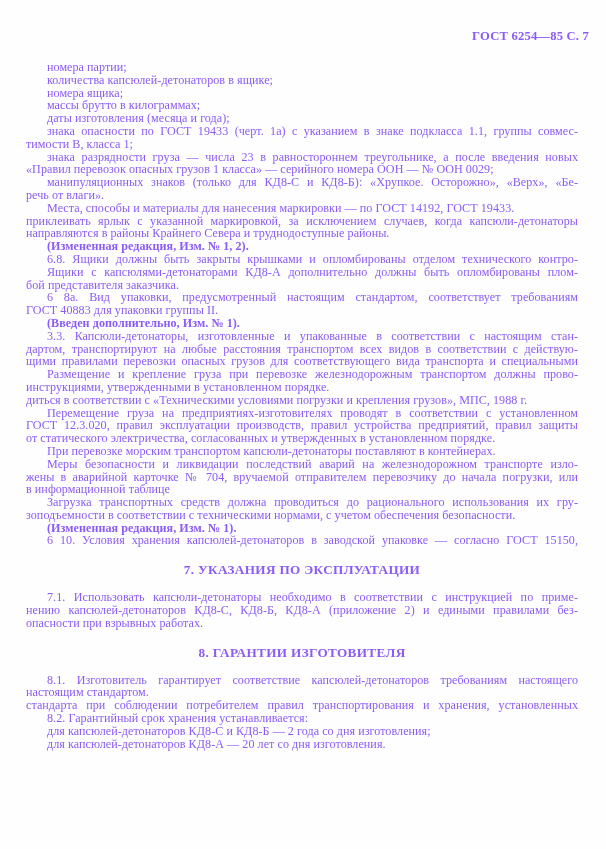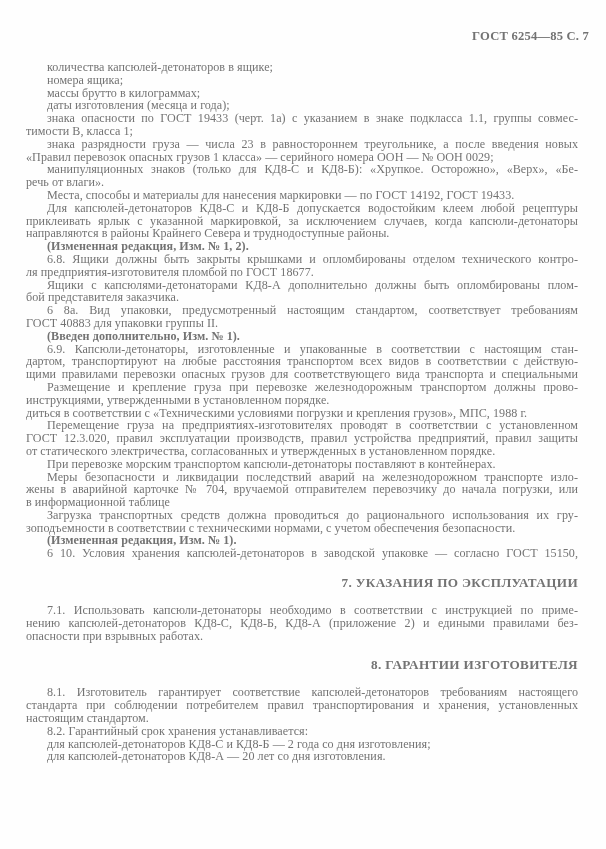--- a/index.html
+++ b/index.html
@@ -1,20 +1,20 @@
 <!DOCTYPE html>
 <html><head>
 <meta charset="utf-8">
 <style>
   html,body{margin:0;padding:0;background:#ffffff;}
   .page{
     position:relative;
     width:606px;height:849px;
     background:#fefefe;
-    color:#737373;
+    color:#8b5cf6;
     font-family:"Liberation Serif","DejaVu Serif",serif;
     overflow:hidden;
     box-sizing:border-box;
   }
   .page-header{
     padding:29px 17px 0 0;
     text-align:right;
     font-weight:bold;
     font-size:12.6px;
     letter-spacing:.2px;
@@ -25,57 +25,56 @@
   .ln{
     font-size:12.1px;
     line-height:12.8px;
     white-space:normal;
     letter-spacing:.05px;
   }
   .ind{padding-left:21px;}
   .jst{text-align:justify;text-align-last:justify;}
   .bold{font-weight:bold;}
   .heading{
-    text-align:right;
+    text-align:center;
     font-weight:bold;
     font-size:13.2px;
     line-height:14px;
     letter-spacing:.35px;
     margin:16px 0 14px 0;
   }
 </style>
 </head>
 <body>
 
 <div class="page">
   <div class="page-header">ГОСТ 6254—85 С. 7</div>
   <div class="doc-content">
+      <div class="ln ind">номера партии;</div>
       <div class="ln ind">количества капсюлей-детонаторов в ящике;</div>
       <div class="ln ind">номера ящика;</div>
       <div class="ln ind">массы брутто в килограммах;</div>
       <div class="ln ind">даты изготовления (месяца и года);</div>
       <div class="ln ind jst">знака опасности по ГОСТ 19433 (черт. 1а) с указанием в знаке подкласса 1.1, группы совмес-</div>
       <div class="ln">тимости В, класса 1;</div>
       <div class="ln ind jst">знака разрядности груза — числа 23 в равностороннем треугольнике, а после введения новых</div>
       <div class="ln">«Правил перевозок опасных грузов 1 класса» — серийного номера ООН — № ООН 0029;</div>
       <div class="ln ind jst">манипуляционных знаков (только для КД8-С и КД8-Б): «Хрупкое. Осторожно», «Верх», «Бе-</div>
       <div class="ln">речь от влаги».</div>
       <div class="ln ind">Места, способы и материалы для нанесения маркировки — по ГОСТ 14192, ГОСТ 19433.</div>
-      <div class="ln ind jst">Для капсюлей-детонаторов КД8-С и КД8-Б допускается водостойким клеем любой рецептуры</div>
       <div class="ln jst">приклеивать ярлык с указанной маркировкой, за исключением случаев, когда капсюли-детонаторы</div>
       <div class="ln">направляются в районы Крайнего Севера и труднодоступные районы.</div>
       <div class="ln ind bold">(Измененная редакция, Изм. № 1, 2).</div>
       <div class="ln ind jst">6.8. Ящики должны быть закрыты крышками и опломбированы отделом технического контро-</div>
-      <div class="ln">ля предприятия-изготовителя пломбой по ГОСТ 18677.</div>
       <div class="ln ind jst">Ящики с капсюлями-детонаторами КД8-А дополнительно должны быть опломбированы плом-</div>
       <div class="ln">бой представителя заказчика.</div>
       <div class="ln ind jst">6 8а. Вид упаковки, предусмотренный настоящим стандартом, соответствует требованиям</div>
       <div class="ln">ГОСТ 40883 для упаковки группы II.</div>
       <div class="ln ind bold">(Введен дополнительно, Изм. № 1).</div>
-      <div class="ln ind jst">6.9. Капсюли-детонаторы, изготовленные и упакованные в соответствии с настоящим стан-</div>
+      <div class="ln ind jst">3.3. Капсюли-детонаторы, изготовленные и упакованные в соответствии с настоящим стан-</div>
       <div class="ln jst">дартом, транспортируют на любые расстояния транспортом всех видов в соответствии с действую-</div>
       <div class="ln jst">щими правилами перевозки опасных грузов для соответствующего вида транспорта и специальными</div>
       <div class="ln ind jst">Размещение и крепление груза при перевозке железнодорожным транспортом должны прово-</div>
       <div class="ln">инструкциями, утвержденными в установленном порядке.</div>
       <div class="ln">диться в соответствии с «Техническими условиями погрузки и крепления грузов», МПС, 1988 г.</div>
       <div class="ln ind jst">Перемещение груза на предприятиях-изготовителях проводят в соответствии с установленном</div>
       <div class="ln jst">ГОСТ 12.3.020, правил эксплуатации производств, правил устройства предприятий, правил защиты</div>
       <div class="ln">от статического электричества, согласованных и утвержденных в установленном порядке.</div>
       <div class="ln ind">При перевозке морским транспортом капсюли-детонаторы поставляют в контейнерах.</div>
       <div class="ln ind jst">Меры безопасности и ликвидации последствий аварий на железнодорожном транспорте изло-</div>
@@ -84,19 +83,19 @@
       <div class="ln ind jst">Загрузка транспортных средств должна проводиться до рационального использования их гру-</div>
       <div class="ln">зоподъемности в соответствии с техническими нормами, с учетом обеспечения безопасности.</div>
       <div class="ln ind bold">(Измененная редакция, Изм. № 1).</div>
       <div class="ln ind jst">6 10. Условия хранения капсюлей-детонаторов в заводской упаковке — согласно ГОСТ 15150,</div>
       <div class="heading">7. УКАЗАНИЯ ПО ЭКСПЛУАТАЦИИ</div>
       <div class="ln ind jst">7.1. Использовать капсюли-детонаторы необходимо в соответствии с инструкцией по приме-</div>
       <div class="ln jst">нению капсюлей-детонаторов КД8-С, КД8-Б, КД8-А (приложение 2) и едиными правилами без-</div>
       <div class="ln">опасности при взрывных работах.</div>
       <div class="heading">8. ГАРАНТИИ ИЗГОТОВИТЕЛЯ</div>
       <div class="ln ind jst">8.1. Изготовитель гарантирует соответствие капсюлей-детонаторов требованиям настоящего</div>
+      <div class="ln">настоящим стандартом.</div>
       <div class="ln jst">стандарта при соблюдении потребителем правил транспортирования и хранения, установленных</div>
-      <div class="ln">настоящим стандартом.</div>
       <div class="ln ind">8.2. Гарантийный срок хранения устанавливается:</div>
       <div class="ln ind">для капсюлей-детонаторов КД8-С и КД8-Б — 2 года со дня изготовления;</div>
       <div class="ln ind">для капсюлей-детонаторов КД8-А — 20 лет со дня изготовления.</div>
     </div>
 </div>
 
 </body></html>

